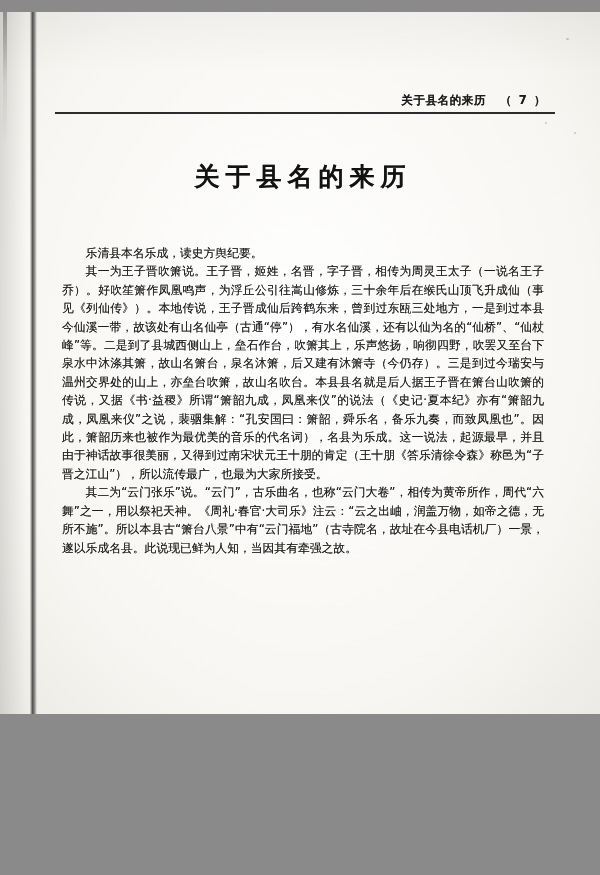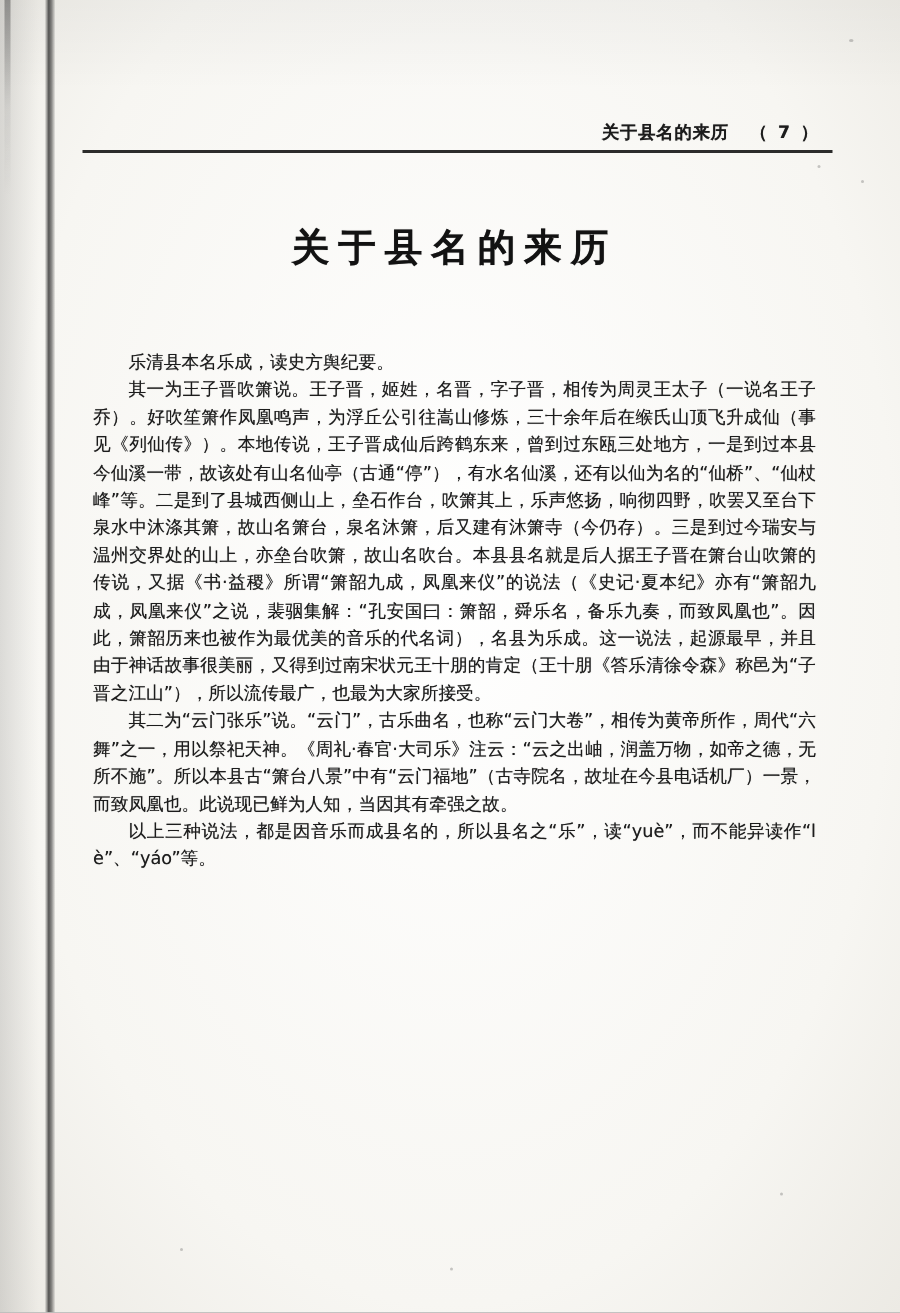--- a/index.html
+++ b/index.html
@@ -8,22 +8,22 @@
     padding: 0;
     background: #8a8a8a;
   }
   body {
     font-family: "DejaVu Serif", "Liberation Serif", serif;
   }
 
   .page {
     position: relative;
     width: 600px;
-    height: 875px;
-    margin: 0 auto;
+    height: 702px;
+    margin: 12px auto;
     background: #fdfdfb;
     overflow: hidden;
     box-sizing: border-box;
   }
 
   
   .paper-tone {
     position: absolute;
     inset: 0;
     background:
@@ -156,22 +156,21 @@
       <span>关于县名的来历</span><span class="runhead-page">（ 7 ）</span>
     </div>
     <div class="runhead-line"></div>
   </div>
 
   <div class="article-title">关于县名的来历</div>
 
   <div class="body-block">
     <p>乐清县本名乐成，读史方舆纪要。</p>
     <p>其一为王子晋吹箫说。王子晋，姬姓，名晋，字子晋，相传为周灵王太子（一说名王子乔）。好吹笙箫作凤凰鸣声，为浮丘公引往嵩山修炼，三十余年后在缑氏山顶飞升成仙（事见《列仙传》）。本地传说，王子晋成仙后跨鹤东来，曾到过东瓯三处地方，一是到过本县今仙溪一带，故该处有山名仙亭（古通“停”），有水名仙溪，还有以仙为名的“仙桥”、“仙杖峰”等。二是到了县城西侧山上，垒石作台，吹箫其上，乐声悠扬，响彻四野，吹罢又至台下泉水中沐涤其箫，故山名箫台，泉名沐箫，后又建有沐箫寺（今仍存）。三是到过今瑞安与温州交界处的山上，亦垒台吹箫，故山名吹台。本县县名就是后人据王子晋在箫台山吹箫的传说，又据《书·益稷》所谓“箫韶九成，凤凰来仪”的说法（《史记·夏本纪》亦有“箫韶九成，凤凰来仪”之说，裴骃集解：“孔安国曰：箫韶，舜乐名，备乐九奏，而致凤凰也”。因此，箫韶历来也被作为最优美的音乐的代名词），名县为乐成。这一说法，起源最早，并且由于神话故事很美丽，又得到过南宋状元王十朋的肯定（王十朋《答乐清徐令森》称邑为“子晋之江山”），所以流传最广，也最为大家所接受。</p>
-    <p>其二为“云门张乐”说。“云门”，古乐曲名，也称“云门大卷”，相传为黄帝所作，周代“六舞”之一，用以祭祀天神。《周礼·春官·大司乐》注云：“云之出岫，润盖万物，如帝之德，无所不施”。所以本县古“箫台八景”中有“云门福地”（古寺院名，故址在今县电话机厂）一景，而致凤凰也。此说现已鲜为人知，当因其有牵强之故。</p>
-    <p>以上三种说法，都是因音乐而成县名的，所以县名之“乐”，读“yuè”，而不能异读作“lè”、“yáo”等。</p>
+    <p>其二为“云门张乐”说。“云门”，古乐曲名，也称“云门大卷”，相传为黄帝所作，周代“六舞”之一，用以祭祀天神。《周礼·春官·大司乐》注云：“云之出岫，润盖万物，如帝之德，无所不施”。所以本县古“箫台八景”中有“云门福地”（古寺院名，故址在今县电话机厂）一景，遂以乐成名县。此说现已鲜为人知，当因其有牵强之故。</p>
   </div>
 
   <div class="speckle" style="left:566px;top:26px;width:3px;height:2px;"></div>
   <div class="speckle" style="left:574px;top:120px;width:2px;height:2px;"></div>
   <div class="speckle" style="left:545px;top:110px;width:2px;height:2px;"></div>
   <div class="speckle" style="left:520px;top:795px;width:2px;height:2px;"></div>
   <div class="speckle" style="left:120px;top:832px;width:2px;height:2px;"></div>
   <div class="speckle" style="left:300px;top:845px;width:2px;height:2px;"></div>
 
 </div>

